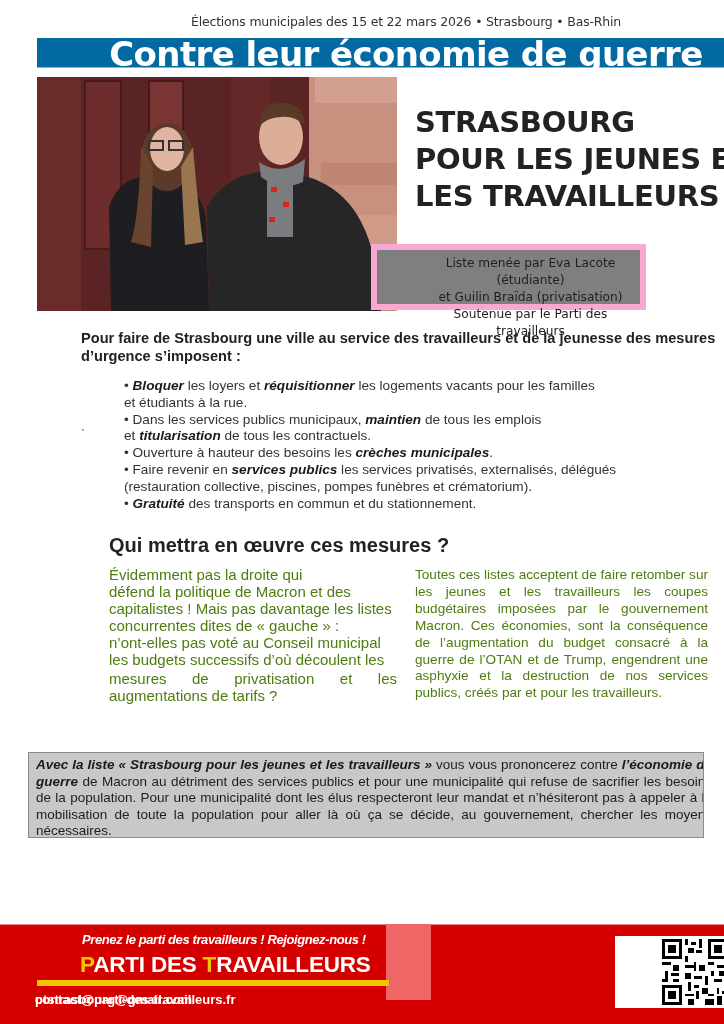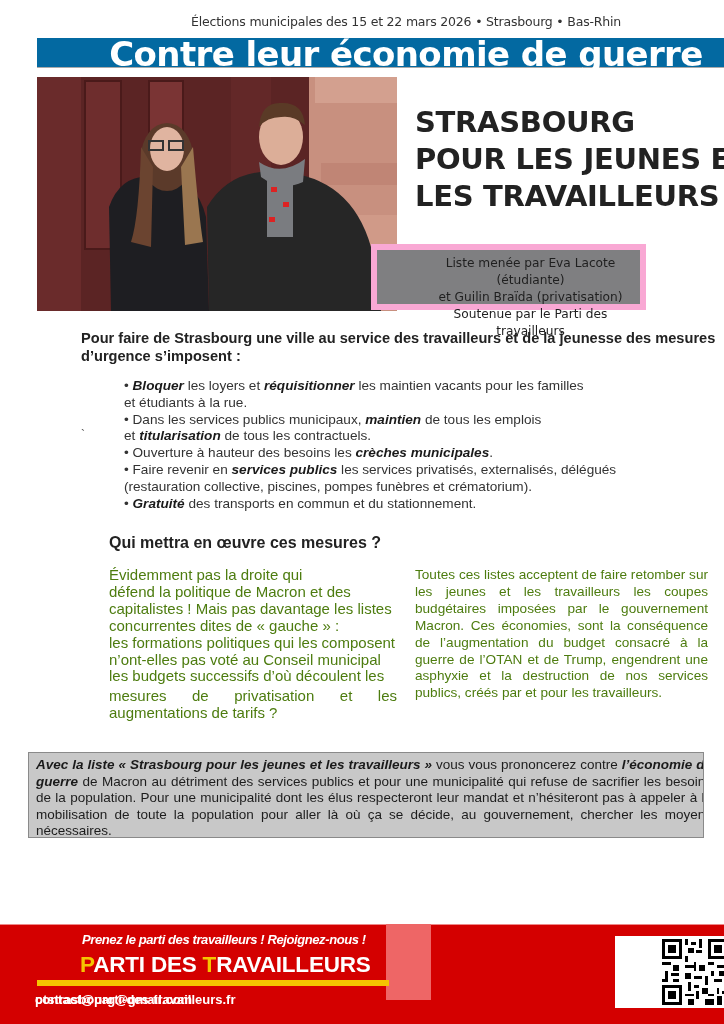--- a/index.html
+++ b/index.html
@@ -34,21 +34,21 @@
     line-height: 17px; text-align: center; padding-top: 5px; box-sizing: border-box;
     border: 6px solid #f9a8d4;
   }
   .listbox div { color: #1f1f1f; }
   .intro {
     left: 37px; top: 329px; width: 650px; font-weight: bold; font-size: 14.6px; line-height: 18px; color: #222;
   }
   .bullets { left: 80px; top: 378px; width: 560px; font-size: 13.6px; line-height: 16.8px; color: #333; }
   .bullets p { margin: 0; }
   .tick { left: 37px; top: 428px; font-size: 12px; color: #555; }
-  .q-title { left: 65px; top: 534px; font-weight: bold; font-size: 16px; color: #222; }
+  .q-title { left: 65px; top: 534px; font-weight: bold; font-size: 20px; color: #222; }
   .col-left {
     left: 65px; top: 567px; width: 288px; font-size: 15px; line-height: 16.9px; color: #4d7c0f;
   }
   .col-left .justify-last { text-align: justify; text-align-last: justify; }
   .col-right {
     left: 371px; top: 567px; width: 293px; font-size: 13.6px; line-height: 16.9px; color: #4d7c0f;
     text-align: justify;
   }
   .callout {
     left: 28px; top: 752px; width: 676px; height: 86px; background: #c8c8c8;
@@ -120,39 +120,38 @@
 
 <div class="abs listbox">
   <div>Liste menée par Eva Lacote (étudiante)</div>
   <div>et Guilin Braïda (privatisation)</div>
   <div>Soutenue par le Parti des travailleurs</div>
 </div>
 
 <div class="abs intro">Pour faire de Strasbourg une ville au service des travailleurs et de la jeunesse des mesures d’urgence s’imposent :</div>
 
 <div class="abs bullets">
-  <p>• <b>Bloquer</b><span> les loyers et </span><b>réquisitionner</b><span> les maintien vacants pour les familles</span></p>
+  <p>• <b>Bloquer</b><span> les loyers et </span><b>réquisitionner</b><span> les logements vacants pour les familles</span></p>
   <p>et étudiants à la rue.</p>
   <p>• <span>Dans les services publics municipaux, </span><b>maintien</b><span> de tous les emplois</span></p>
   <p><span>et </span><b>titularisation</b><span> de tous les contractuels.</span></p>
   <p>• <span>Ouverture à hauteur des besoins les </span><b>crèches municipales</b><span>.</span></p>
   <p>• <span>Faire revenir en </span><b>services publics</b><span> les services privatisés, externalisés, délégués</span></p>
   <p>(restauration collective, piscines, pompes funèbres et crématorium).</p>
   <p>• <b>Gratuité</b><span> des transports en commun et du stationnement.</span></p>
 </div>
 <div class="abs tick">`</div>
 
 <div class="abs q-title">Qui mettra en œuvre ces mesures ?</div>
 
 <div class="abs col-left">
   <div>Évidemment pas la droite qui</div>
   <div>défend la politique de Macron et des</div>
   <div>capitalistes ! Mais pas davantage les listes</div>
   <div>concurrentes dites de « gauche » :</div>
-  <div>les formations politiques qui les composent</div>
   <div>n’ont-elles pas voté au Conseil municipal</div>
   <div>les budgets successifs d’où découlent les</div>
   <div class="justify-last" style="margin-top:3px">mesures de privatisation et les</div>
   <div>augmentations de tarifs ?</div>
 </div>
 
 <div class="abs col-right">Toutes ces listes acceptent de faire retomber sur les jeunes et les travailleurs les coupes budgétaires imposées par le gouvernement Macron. Ces économies, sont la conséquence de l’augmentation du budget consacré à la guerre de l’OTAN et de Trump, engendrent une asphyxie et la destruction de nos services publics, créés par et pour les travailleurs.</div>
 
 <div class="abs callout">
   <div class="callout-inner"><b>Avec la liste « Strasbourg pour les jeunes et les travailleurs »</b><span> vous vous prononcerez contre </span><b>l’économie de guerre</b><span> de Macron au détriment des services publics et pour une municipalité qui refuse de sacrifier les besoins de la population. Pour une municipalité dont les élus respecteront leur mandat et n’hésiteront pas à appeler à la mobilisation de toute la population pour aller là où ça se décide, au gouvernement, chercher les moyens nécessaires.</span></div>

